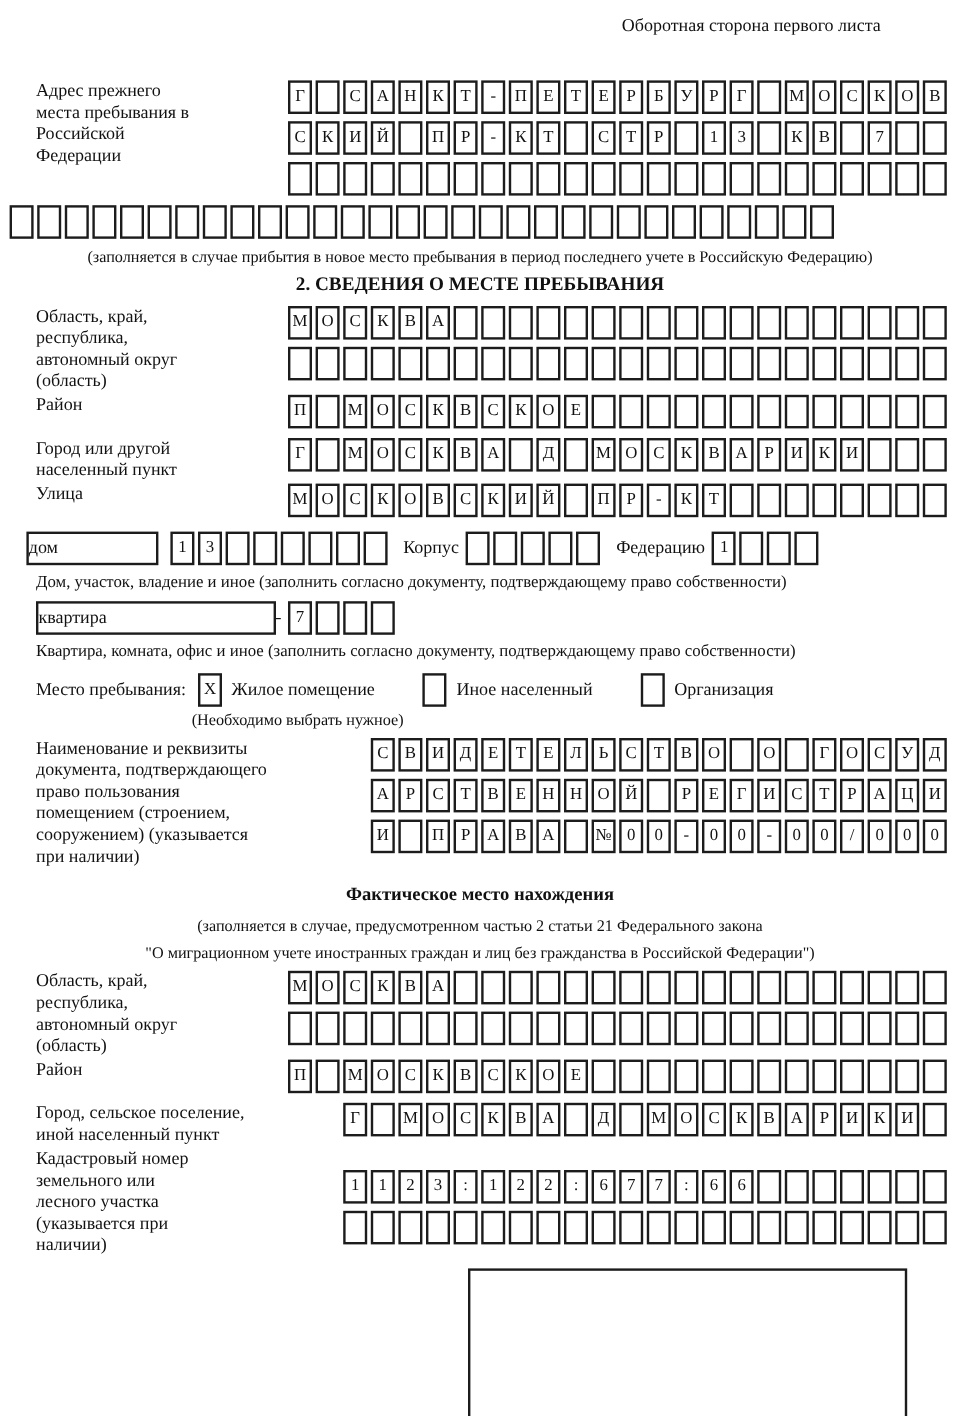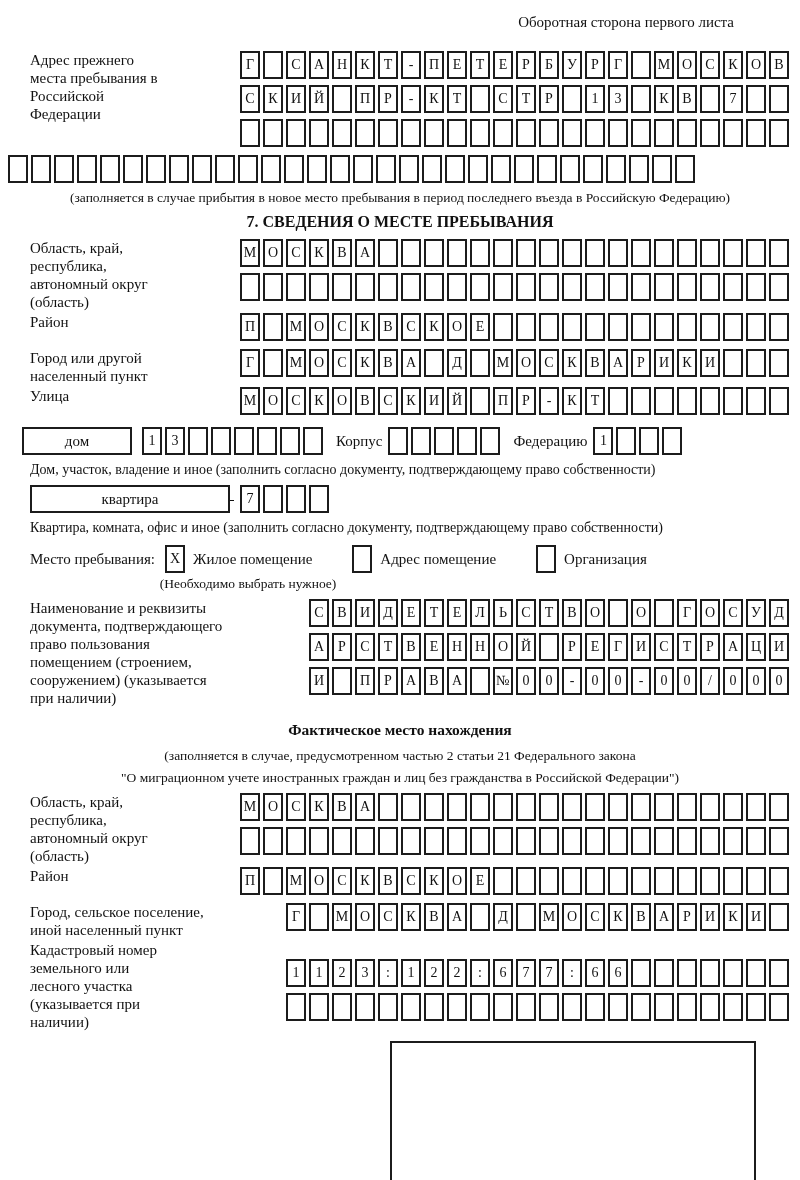--- a/index.html
+++ b/index.html
@@ -4,38 +4,38 @@
 <style>
   * { margin:0; padding:0; box-sizing:border-box; }
   html,body { background:#fff; }
   body {
     width:800px; height:1180px; overflow:hidden;
     font-family:"Liberation Serif","DejaVu Serif",serif;
     color:#111;
   }
   .page { width:800px; height:1180px; padding:14px 8px 0 8px; }
 
-  .header-note { text-align:right; font-size:15px; padding-right:58px; margin-bottom:20px; }
+  .header-note { text-align:right; font-size:15px; padding-right:58px; margin-bottom:36px; }
 
   .row { display:flex; align-items:flex-start; }
   .lblcol { flex:0 0 160px; padding-left:22px; font-size:15px; line-height:18px; }
   .lblcol.w148 { flex:0 0 148px; }
   .lblcol.w218 { flex:0 0 218px; }
   .lblcol.w225 { flex:0 0 225px; }
   .lblcol.w170 { flex:0 0 170px; }
 
   .cellrow { white-space:nowrap; height:32px; margin-bottom:2px; }
   .cell {
     display:inline-block; width:20px; height:28px; margin-right:3px;
     border:2px solid #1c1c1c; text-align:center;
     font-size:14px; line-height:24px; vertical-align:top;
   }
   .widebox {
     display:inline-block; height:28px; border:2px solid #1c1c1c;
-    text-align:center; font-size:15px; line-height:24px; vertical-align:top;
+    text-align:left; font-size:15px; line-height:24px; vertical-align:top;
   }
   .inline-lbl { display:inline-block; font-size:15px; line-height:28px; vertical-align:top; padding:0 6px; }
 
   .note-center { text-align:center; font-size:13.5px; line-height:18px; margin:2px 0 4px 0; }
   .note-left { font-size:14px; line-height:18px; padding-left:22px; margin:2px 0 6px 0; }
   .sec-title { text-align:center; font-weight:bold; font-size:16px; margin:6px 0 8px 0; }
   .sub-title { text-align:center; font-weight:bold; font-size:15.5px; margin:14px 0 8px 0; }
 
   .group { margin-bottom:2px;justify-content:space-between; }
   .mt6 { margin-top:6px; }
@@ -59,23 +59,23 @@
 
   <div class="group row">
     <div class="lblcol">Адрес прежнего места пребывания в Российской Федерации</div>
     <div>
       <div class="cellrow"><span class="cell">Г</span><span class="cell"></span><span class="cell">С</span><span class="cell">А</span><span class="cell">Н</span><span class="cell">К</span><span class="cell">Т</span><span class="cell">-</span><span class="cell">П</span><span class="cell">Е</span><span class="cell">Т</span><span class="cell">Е</span><span class="cell">Р</span><span class="cell">Б</span><span class="cell">У</span><span class="cell">Р</span><span class="cell">Г</span><span class="cell"></span><span class="cell">М</span><span class="cell">О</span><span class="cell">С</span><span class="cell">К</span><span class="cell">О</span><span class="cell">В</span></div>
       <div class="cellrow"><span class="cell">С</span><span class="cell">К</span><span class="cell">И</span><span class="cell">Й</span><span class="cell"></span><span class="cell">П</span><span class="cell">Р</span><span class="cell">-</span><span class="cell">К</span><span class="cell">Т</span><span class="cell"></span><span class="cell">С</span><span class="cell">Т</span><span class="cell">Р</span><span class="cell"></span><span class="cell">1</span><span class="cell">3</span><span class="cell"></span><span class="cell">К</span><span class="cell">В</span><span class="cell"></span><span class="cell">7</span><span class="cell"></span><span class="cell"></span></div>
       <div class="cellrow"><span class="cell"></span><span class="cell"></span><span class="cell"></span><span class="cell"></span><span class="cell"></span><span class="cell"></span><span class="cell"></span><span class="cell"></span><span class="cell"></span><span class="cell"></span><span class="cell"></span><span class="cell"></span><span class="cell"></span><span class="cell"></span><span class="cell"></span><span class="cell"></span><span class="cell"></span><span class="cell"></span><span class="cell"></span><span class="cell"></span><span class="cell"></span><span class="cell"></span><span class="cell"></span><span class="cell"></span></div>
     </div>
   </div>
   <div class="cellrow"><span class="cell"></span><span class="cell"></span><span class="cell"></span><span class="cell"></span><span class="cell"></span><span class="cell"></span><span class="cell"></span><span class="cell"></span><span class="cell"></span><span class="cell"></span><span class="cell"></span><span class="cell"></span><span class="cell"></span><span class="cell"></span><span class="cell"></span><span class="cell"></span><span class="cell"></span><span class="cell"></span><span class="cell"></span><span class="cell"></span><span class="cell"></span><span class="cell"></span><span class="cell"></span><span class="cell"></span><span class="cell"></span><span class="cell"></span><span class="cell"></span><span class="cell"></span><span class="cell"></span><span class="cell"></span></div>
-  <div class="note-center">(заполняется в случае прибытия в новое место пребывания в период последнего въезда в Российскую Федерацию)</div>
+  <div class="note-center">(заполняется в случае прибытия в новое место пребывания в период последнего учете в Российскую Федерацию)</div>
 
-  <div class="sec-title">7. СВЕДЕНИЯ О МЕСТЕ ПРЕБЫВАНИЯ</div>
+  <div class="sec-title">2. СВЕДЕНИЯ О МЕСТЕ ПРЕБЫВАНИЯ</div>
 
   <div class="group row">
     <div class="lblcol w148">Область, край, республика, автономный округ (область)</div>
     <div>
       <div class="cellrow"><span class="cell">М</span><span class="cell">О</span><span class="cell">С</span><span class="cell">К</span><span class="cell">В</span><span class="cell">А</span><span class="cell"></span><span class="cell"></span><span class="cell"></span><span class="cell"></span><span class="cell"></span><span class="cell"></span><span class="cell"></span><span class="cell"></span><span class="cell"></span><span class="cell"></span><span class="cell"></span><span class="cell"></span><span class="cell"></span><span class="cell"></span><span class="cell"></span><span class="cell"></span><span class="cell"></span><span class="cell"></span></div>
       <div class="cellrow"><span class="cell"></span><span class="cell"></span><span class="cell"></span><span class="cell"></span><span class="cell"></span><span class="cell"></span><span class="cell"></span><span class="cell"></span><span class="cell"></span><span class="cell"></span><span class="cell"></span><span class="cell"></span><span class="cell"></span><span class="cell"></span><span class="cell"></span><span class="cell"></span><span class="cell"></span><span class="cell"></span><span class="cell"></span><span class="cell"></span><span class="cell"></span><span class="cell"></span><span class="cell"></span><span class="cell"></span></div>
     </div>
   </div>
 
   <div class="group row">
@@ -106,21 +106,21 @@
     <span class="inline-lbl" style="padding:0 3px;"></span><span><span class="cell">7</span><span class="cell"></span><span class="cell"></span><span class="cell"></span></span>
   </div>
   <div class="note-left">Квартира, комната, офис и иное (заполнить согласно документу, подтверждающему право собственности)</div>
 
   <div class="stay-row">
     <span>Место пребывания:</span>
     <span class="cell">X</span>
     <span>Жилое помещение</span>
     <span class="gap"></span>
     <span class="cell"></span>
-    <span>Адрес помещение</span>
+    <span>Иное населенный</span>
     <span class="gap"></span>
     <span class="cell"></span>
     <span>Организация</span>
   </div>
   <div class="note-center" style="width:480px;">(Необходимо выбрать нужное)</div>
 
   <div class="group row mt6">
     <div class="lblcol w218">Наименование и реквизиты документа, подтверждающего право пользования помещением (строением, сооружением) (указывается при наличии)</div>
     <div>
       <div class="cellrow"><span class="cell">С</span><span class="cell">В</span><span class="cell">И</span><span class="cell">Д</span><span class="cell">Е</span><span class="cell">Т</span><span class="cell">Е</span><span class="cell">Л</span><span class="cell">Ь</span><span class="cell">С</span><span class="cell">Т</span><span class="cell">В</span><span class="cell">О</span><span class="cell"></span><span class="cell">О</span><span class="cell"></span><span class="cell">Г</span><span class="cell">О</span><span class="cell">С</span><span class="cell">У</span><span class="cell">Д</span></div>

